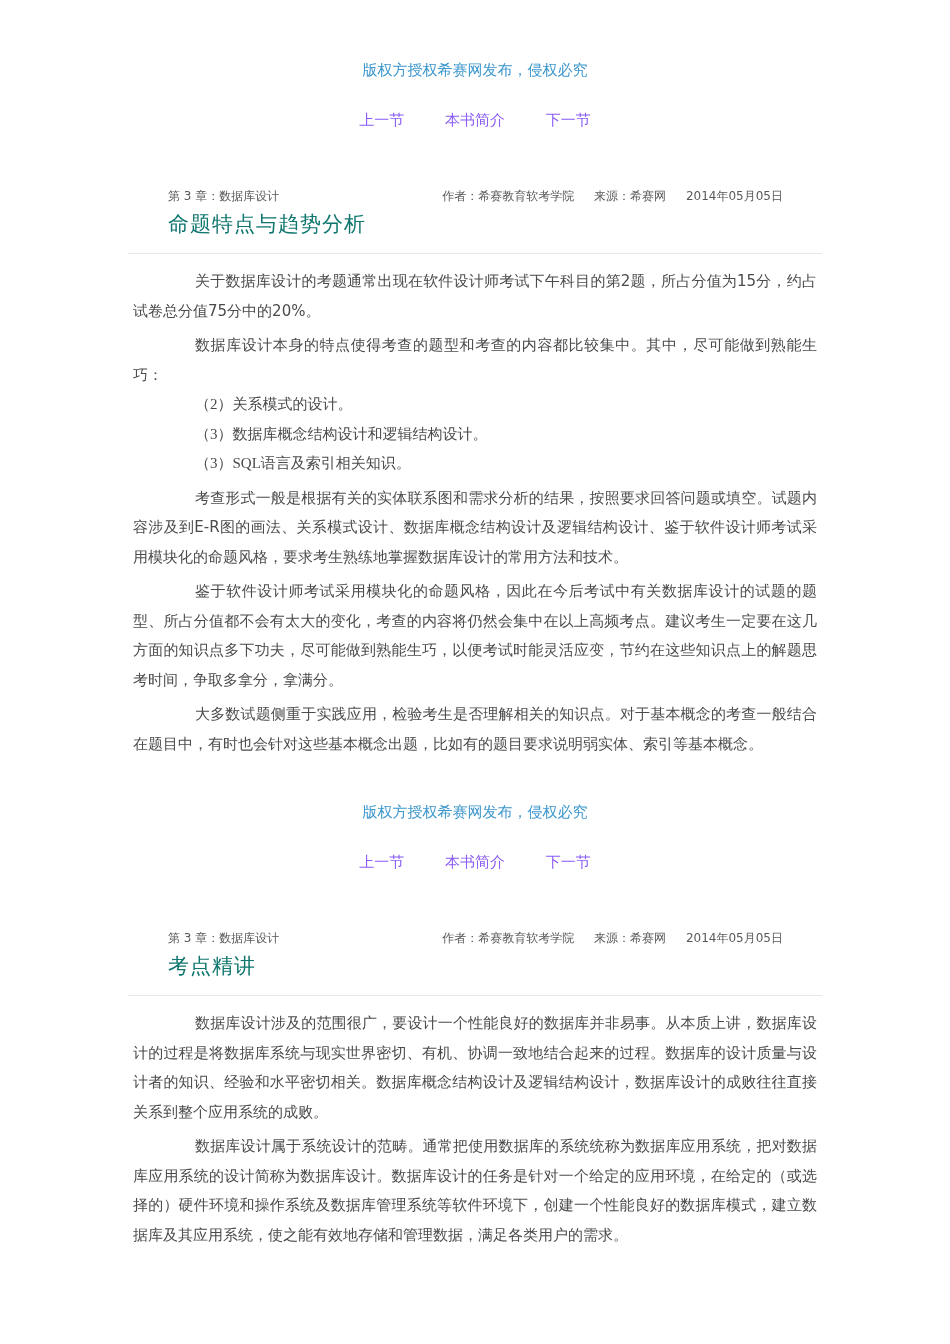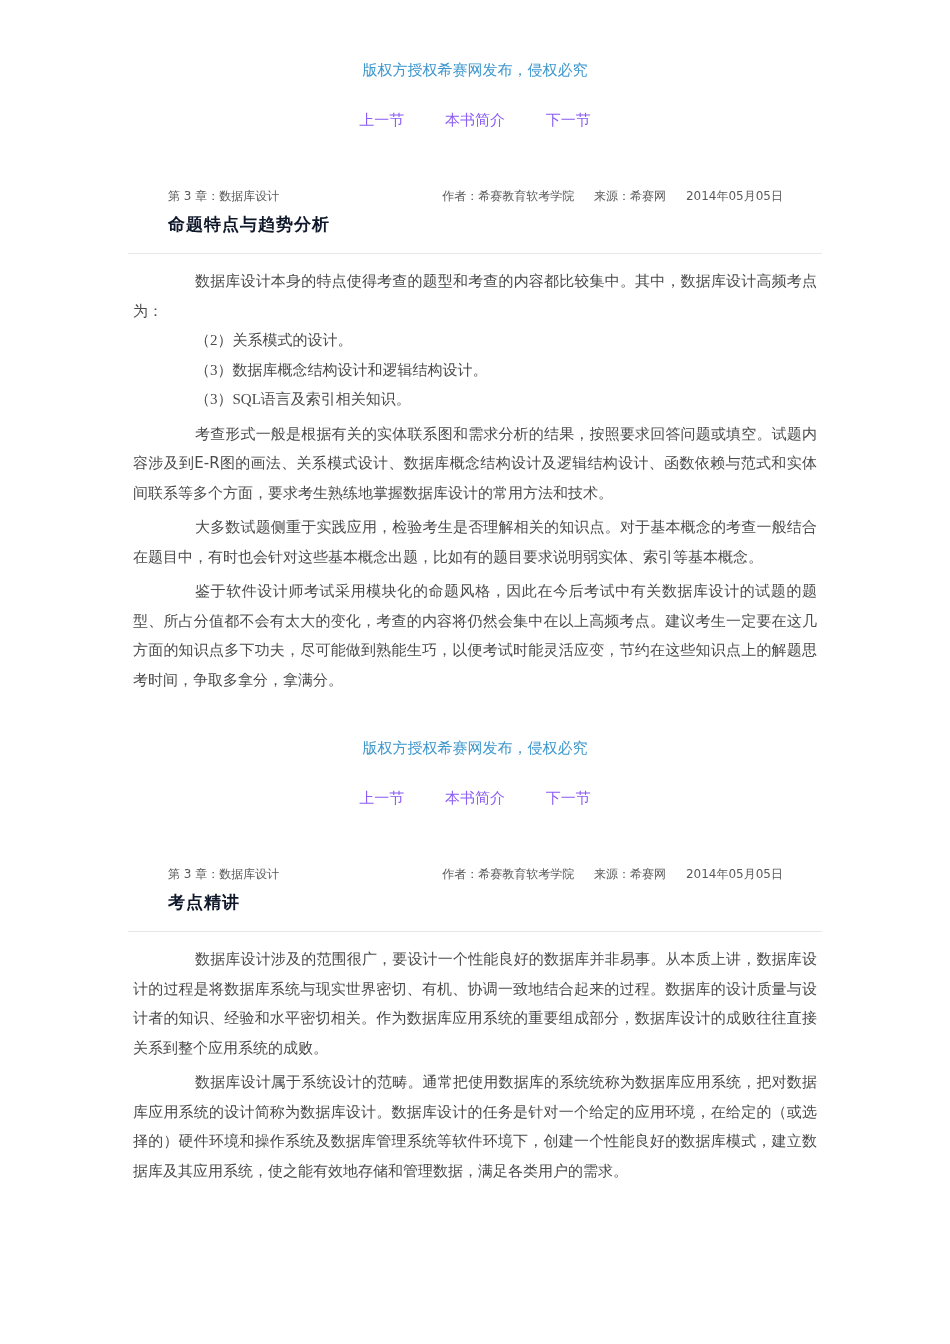--- a/index.html
+++ b/index.html
@@ -33,22 +33,22 @@
   }
   .sec-head{margin:62px 167px 0 168px;}
   .head-row{
     display:flex;justify-content:space-between;align-items:baseline;
     font-size:12px;line-height:13px;color:#595959;
   }
   .meta{white-space:nowrap;}
   .meta .meta-item{margin-left:16px;}
   h1.sec-title{
     margin:10px 0 0 0;
-    font-size:17px;line-height:22px;
-    color:#0f172a;font-weight:bold;
+    font-size:21px;line-height:22px;
+    color:#0f766e;font-weight:normal;
     letter-spacing:1px;
   }
   hr.divider{
     border:none;border-top:1px solid #e7e7e7;
     margin:18px 128px 0 128px;height:0;
   }
   .body-block{
     margin:13px 133px 0 133px;
     font-size:15px;line-height:29.5px;
     color:#4b4b4b;
@@ -78,27 +78,28 @@
         <span class="meta-item">来源：希赛网</span>
         <span class="meta-item">2014年05月05日</span>
       </span>
     </div>
     <h1 class="sec-title">命题特点与趋势分析</h1>
   </header>
 
   <hr class="divider">
 
   <div class="body-block">
-    <p>数据库设计本身的特点使得考查的题型和考查的内容都比较集中。其中，数据库设计高频考点为：</p>
+    <p>关于数据库设计的考题通常出现在软件设计师考试下午科目的第2题，所占分值为15分，约占试卷总分值75分中的20%。</p>
+    <p>数据库设计本身的特点使得考查的题型和考查的内容都比较集中。其中，尽可能做到熟能生巧：</p>
     <p class="tight">（2）关系模式的设计。</p>
     <p class="tight">（3）数据库概念结构设计和逻辑结构设计。</p>
     <p class="tight">（3）SQL语言及索引相关知识。</p>
-    <p>考查形式一般是根据有关的实体联系图和需求分析的结果，按照要求回答问题或填空。试题内容涉及到E-R图的画法、关系模式设计、数据库概念结构设计及逻辑结构设计、函数依赖与范式和实体间联系等多个方面，要求考生熟练地掌握数据库设计的常用方法和技术。</p>
+    <p>考查形式一般是根据有关的实体联系图和需求分析的结果，按照要求回答问题或填空。试题内容涉及到E-R图的画法、关系模式设计、数据库概念结构设计及逻辑结构设计、鉴于软件设计师考试采用模块化的命题风格，要求考生熟练地掌握数据库设计的常用方法和技术。</p>
+    <p>鉴于软件设计师考试采用模块化的命题风格，因此在今后考试中有关数据库设计的试题的题型、所占分值都不会有太大的变化，考查的内容将仍然会集中在以上高频考点。建议考生一定要在这几方面的知识点多下功夫，尽可能做到熟能生巧，以便考试时能灵活应变，节约在这些知识点上的解题思考时间，争取多拿分，拿满分。</p>
     <p>大多数试题侧重于实践应用，检验考生是否理解相关的知识点。对于基本概念的考查一般结合在题目中，有时也会针对这些基本概念出题，比如有的题目要求说明弱实体、索引等基本概念。</p>
-    <p>鉴于软件设计师考试采用模块化的命题风格，因此在今后考试中有关数据库设计的试题的题型、所占分值都不会有太大的变化，考查的内容将仍然会集中在以上高频考点。建议考生一定要在这几方面的知识点多下功夫，尽可能做到熟能生巧，以便考试时能灵活应变，节约在这些知识点上的解题思考时间，争取多拿分，拿满分。</p>
   </div>
 
 </div>
 
 <div class="section second">
 
   <div class="copyright">版权方授权希赛网发布，侵权必究</div>
 
   <nav class="pager">
     <a class="pg">上一节</a>
@@ -114,17 +115,17 @@
         <span class="meta-item">来源：希赛网</span>
         <span class="meta-item">2014年05月05日</span>
       </span>
     </div>
     <h1 class="sec-title">考点精讲</h1>
   </header>
 
   <hr class="divider">
 
   <div class="body-block">
-    <p>数据库设计涉及的范围很广，要设计一个性能良好的数据库并非易事。从本质上讲，数据库设计的过程是将数据库系统与现实世界密切、有机、协调一致地结合起来的过程。数据库的设计质量与设计者的知识、经验和水平密切相关。作为数据库应用系统的重要组成部分，数据库设计的成败往往直接关系到整个应用系统的成败。</p>
+    <p>数据库设计涉及的范围很广，要设计一个性能良好的数据库并非易事。从本质上讲，数据库设计的过程是将数据库系统与现实世界密切、有机、协调一致地结合起来的过程。数据库的设计质量与设计者的知识、经验和水平密切相关。数据库概念结构设计及逻辑结构设计，数据库设计的成败往往直接关系到整个应用系统的成败。</p>
     <p>数据库设计属于系统设计的范畴。通常把使用数据库的系统统称为数据库应用系统，把对数据库应用系统的设计简称为数据库设计。数据库设计的任务是针对一个给定的应用环境，在给定的（或选择的）硬件环境和操作系统及数据库管理系统等软件环境下，创建一个性能良好的数据库模式，建立数据库及其应用系统，使之能有效地存储和管理数据，满足各类用户的需求。</p>
   </div>
 
 </div>
 
 </body></html>

